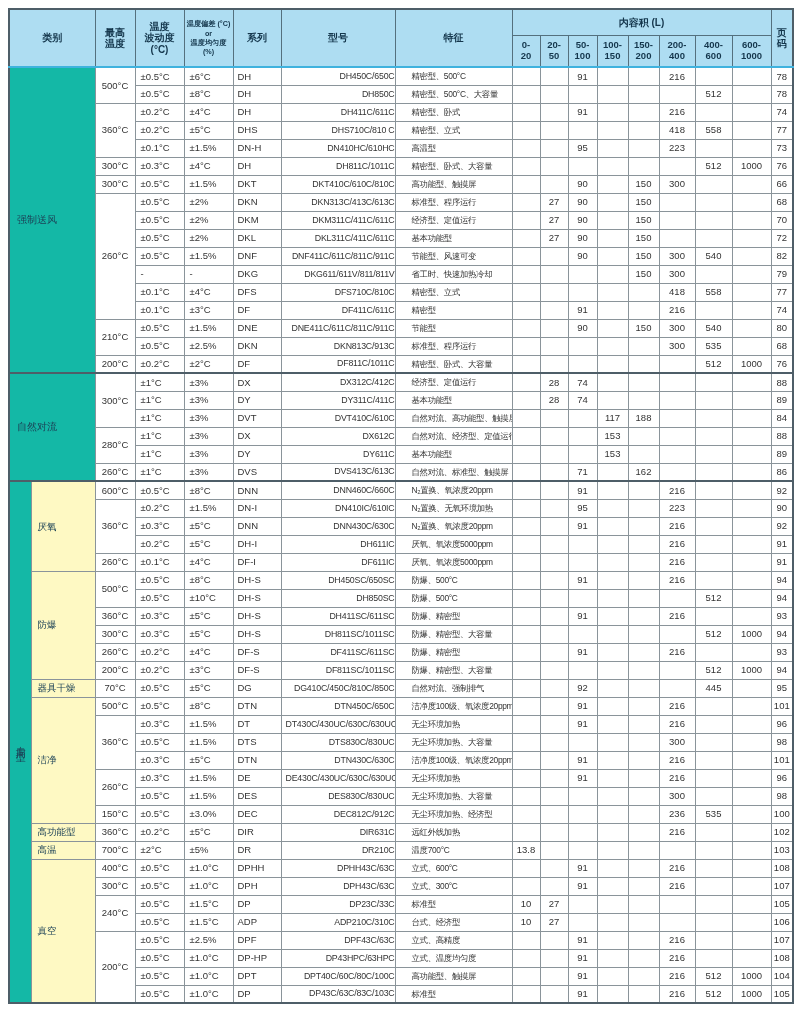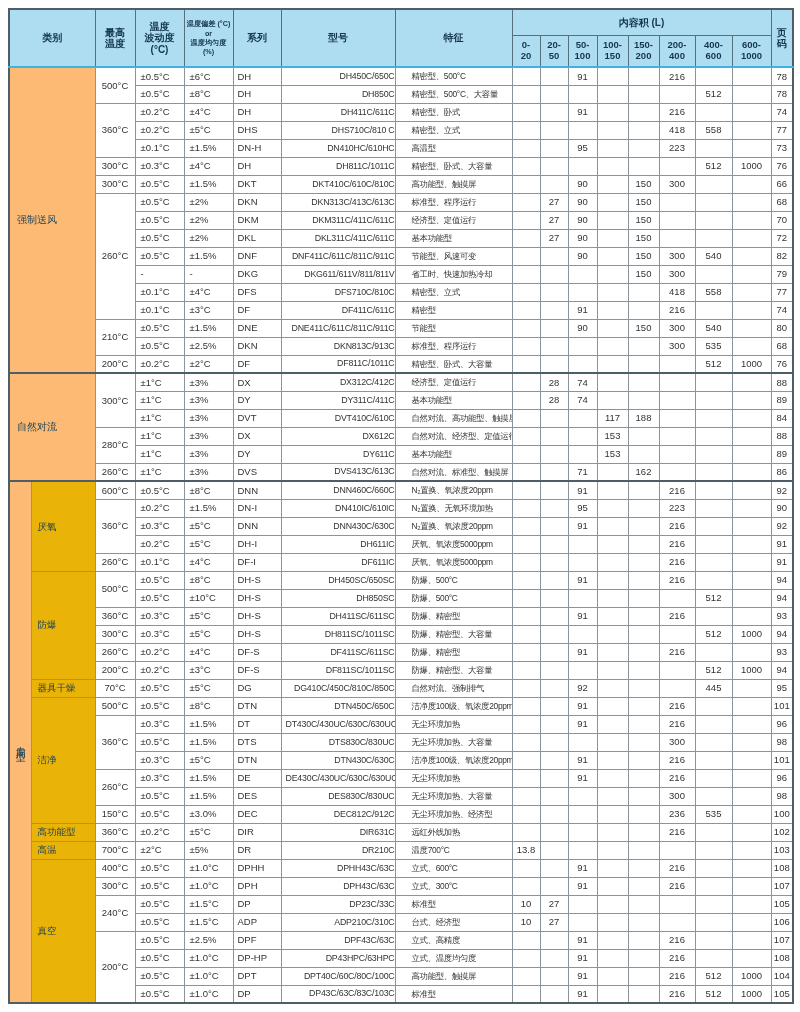--- a/index.html
+++ b/index.html
@@ -9,23 +9,23 @@
   th,td{overflow:hidden;box-sizing:border-box;}
   thead th{background:#aeddf2;border:1px solid #54707e;color:#14364c;font-weight:bold;
            font-size:10px;text-align:center;white-space:pre-line;line-height:1.15;padding:1px;}
   thead{border-bottom:2px solid #3fb2de;}
   thead tr:first-child{height:26px;}
   thead tr:nth-child(2){height:32px;}
   th.small{font-size:7.2px;line-height:1.3;margin-left:39px;}
   th.vol-h{font-size:9.5px;}
   tbody td{border:1px solid #8a949a;height:18px;font-size:9.5px;line-height:1;
            padding:0 0 0 4px;white-space:nowrap;}
-  td.cat{background:#fdba74;font-size:10px;color:#1c4257;padding-left:7px;}
+  td.cat{background:#14b8a6;font-size:10px;color:#1c4257;padding-left:7px;}
   td.cat.vertical{writing-mode:vertical-lr;text-align:center;padding:0;letter-spacing:3px;}
-  td.sub{background:#eab308;font-size:9.5px;color:#1c4257;padding-left:6px;margin-top:36px;}
+  td.sub{background:#fef9c3;font-size:9.5px;color:#1c4257;padding-left:6px;margin-top:36px;}
   td.temp{text-align:center;padding:2px;}
   td.fl,td.dv{padding-left:5px;}
   td.sr{padding-left:4px;}
   td.md{font-size:8.8px;letter-spacing:-0.2px;padding-left:4px;text-align:right;}
   td.ft{font-size:8.4px;letter-spacing:-0.3px;padding-left:16px;}
   td.vol,td.pg{text-align:center;padding:0;}
   tr.group-start td{border-top:2px solid #4e5e68;}
   tr.sub-start td{border-top:1px solid #5d6e78;}
 </style>
 </head>

